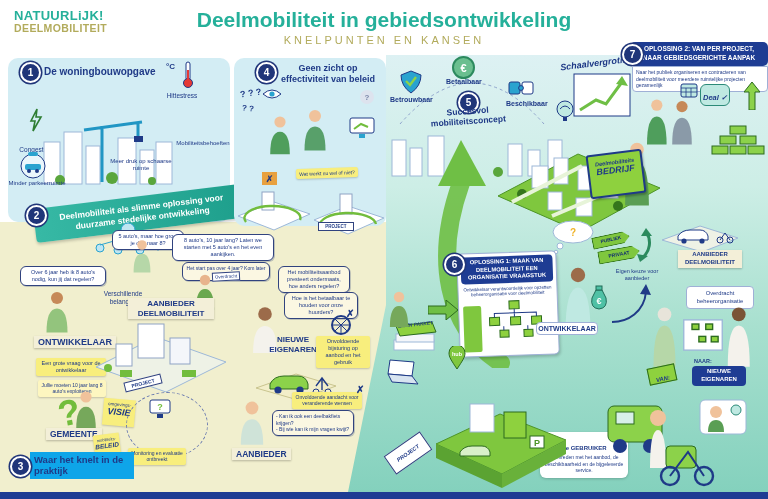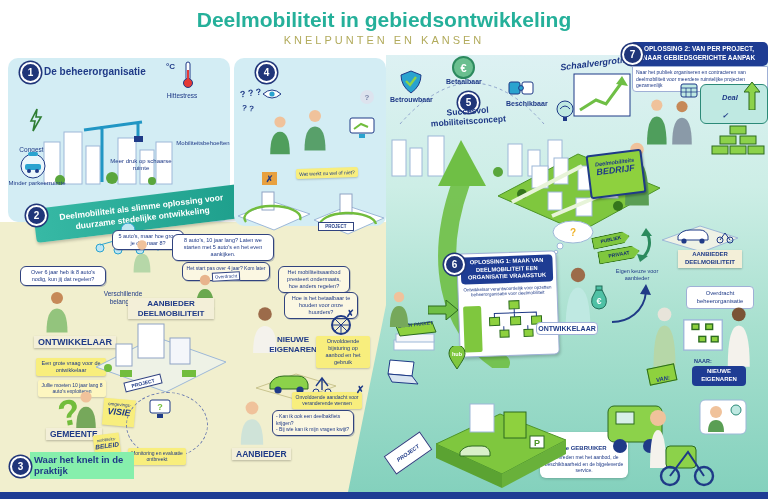--- a/index.html
+++ b/index.html
@@ -30,27 +30,31 @@
 <div class="stage">
 
   
   <div class="abs" style="left:0;top:222px;width:392px;height:270px;background:#f1efce;"></div>
   <div class="abs" style="left:348px;top:55px;width:420px;height:437px;
               background:linear-gradient(180deg,#ddf1f3 0%,#cdeee6 30%,#a8e0cf 62%,#84d1bd 100%);
               clip-path:polygon(38px 0,420px 0,420px 437px,0 437px,38px 250px);"></div>
   <div class="abs" style="left:0;top:492px;width:768px;height:7px;background:#1e3c93;"></div>
 
   
+  <div class="abs" style="left:14px;top:9px;line-height:1.05;">
+    <div style="color:#25b09a;font-weight:bold;font-size:13px;letter-spacing:.3px;">NATUURLiJK!</div>
+    <div style="color:#b2ab5c;font-weight:bold;font-size:10.5px;letter-spacing:.4px;">DEELMOBILITEIT</div>
+  </div>
   <div class="abs" style="left:0;right:0;top:34px;text-align:center;color:#b2ab5c;font-size:11px;letter-spacing:3px;">KNELPUNTEN EN KANSEN</div>
   <div class="abs" style="left:0;right:0;top:8px;text-align:center;color:#25b09a;font-weight:bold;font-size:21px;">Deelmobiliteit in gebiedsontwikkeling</div>
 
   
   <div class="abs panel-blue" style="left:8px;top:58px;width:222px;height:164px;"></div>
   <div class="abs badge" style="left:20px;top:62px;">1</div>
-  <div class="abs" style="left:44px;top:66px;font-weight:bold;font-size:10px;color:#1f3a87;">De beheerorganisatie</div>
+  <div class="abs" style="left:44px;top:66px;font-weight:bold;font-size:10px;color:#1f3a87;">De woningbouwopgave</div>
 
   
   <svg class="abs" style="left:28px;top:108px;" width="16" height="24" viewBox="0 0 16 24">
     <path d="M9 1 L3 13 L7 13 L5 23 L13 9 L8 9 Z" fill="none" stroke="#2e7d32" stroke-width="1.6"></path>
   </svg>
   <div class="abs small-label" style="left:12px;top:146px;width:44px;">Congestie</div>
   <svg class="abs" style="left:182px;top:60px;" width="12" height="28" viewBox="0 0 12 28">
     <rect x="4" y="2" width="4" height="18" rx="2" fill="#fff" stroke="#1f3a87"></rect>
     <circle cx="6" cy="23" r="4.5" fill="#e53935" stroke="#1f3a87"></circle>
     <rect x="5" y="10" width="2" height="11" fill="#e53935"></rect>
@@ -170,29 +174,30 @@
   </div>
 
   <div class="abs" style="left:126px;top:392px;width:80px;height:64px;border:1px dashed #6a7ab0;border-radius:50%;"></div>
   <svg class="abs" style="left:148px;top:398px;" width="24" height="22" viewBox="0 0 24 22">
     <rect x="2" y="2" width="20" height="13" rx="2" fill="#fff" stroke="#1f3a87"></rect>
     <text x="12" y="12" text-anchor="middle" font-size="9" fill="#72bd3d" font-weight="bold">?</text>
     <rect x="9" y="16" width="6" height="4" fill="#1f3a87"></rect>
   </svg>
   <div class="abs note" style="left:128px;top:448px;width:52px;font-size:5px;">Monitoring en evaluatie ontbreekt</div>
 
-  <div class="abs" style="left:30px;top:452px;width:96px;background:#86efac;padding:2px 4px;
+  <div class="abs" style="left:30px;top:452px;width:96px;background:#0ea5e9;padding:2px 4px;
               font-weight:bold;font-size:9.5px;color:#1f3a87;line-height:1.2;">
     <span>Waar het knelt in de praktijk</span>
   </div>
   <div class="abs badge" style="left:10px;top:456px;">3</div>
 
   
   <div class="abs panel-blue" style="left:234px;top:58px;width:152px;height:168px;"></div>
   <div class="abs badge" style="left:256px;top:62px;">4</div>
+  <div class="abs" style="left:278px;top:63px;width:100px;font-weight:bold;font-size:9px;color:#1f3a87;text-align:center;line-height:1.2;">Geen zicht op effectiviteit van beleid</div>
   <div class="abs" style="left:240px;top:88px;font-size:9px;font-weight:bold;color:#1f3a87;transform:rotate(-8deg);">? ? ?</div>
   <div class="abs" style="left:242px;top:104px;font-size:8px;font-weight:bold;color:#1f3a87;transform:rotate(6deg);">? ?</div>
   <svg class="abs" style="left:262px;top:88px;" width="20" height="12" viewBox="0 0 20 12">
     <path d="M1 6 Q10 -2 19 6 Q10 14 1 6 Z" fill="#fff" stroke="#1f3a87"></path>
     <circle cx="10" cy="6" r="2.6" fill="#2aa3cf"></circle>
   </svg>
   <div class="abs" style="left:360px;top:90px;width:14px;height:14px;border-radius:50%;background:#dde3ee;
               display:flex;align-items:center;justify-content:center;">
     <span style="font-size:8px;color:#7b87a8;font-weight:bold;">?</span>
   </div>
@@ -330,21 +335,21 @@
   <div class="abs navybox" style="left:630px;top:42px;width:134px;padding:3px 2px;font-size:6.5px;line-height:1.35;border-radius:5px;">
     <div>OPLOSSING 2: VAN PER PROJECT,</div>
     <div>NAAR GEBIEDSGERICHTE AANPAK</div>
   </div>
   <div class="abs badge" style="left:622px;top:44px;">7</div>
   <div class="abs whitebox" style="left:632px;top:66px;width:128px;font-size:5px;line-height:1.3;padding:2px 3px;border-radius:0 0 4px 4px;">Naar het publiek organiseren en contracteren van deelmobiliteit voor meerdere ruimtelijke projecten gezamenlijk</div>
   <svg class="abs" style="left:680px;top:82px;" width="18" height="16" viewBox="0 0 18 16">
     <rect x="1" y="2" width="16" height="13" rx="2" fill="#bfe9e2" stroke="#1f3a87"></rect>
     <path d="M1 6 H17 M6 6 V15 M11 6 V15 M1 10 H17" stroke="#1f3a87" stroke-width=".8"></path>
   </svg>
-  <div class="abs" style="left:700px;top:84px;background:#bfe9e2;border:1px solid #2c8a78;border-radius:6px;padding:1px 21px;">
+  <div class="abs" style="left:700px;top:84px;background:#bfe9e2;border:1px solid #2c8a78;border-radius:6px;padding:1px 2px;">
     <span style="font-size:7.5px;font-weight:bold;color:#1f3a87;font-style:italic;">Deal ✓</span>
   </div>
   <svg class="abs" style="left:744px;top:82px;" width="16" height="28" viewBox="0 0 16 28">
     <polygon points="8,0 16,10 11,10 11,28 5,28 5,10 0,10" fill="#8cd24a" stroke="#2c6b1e"></polygon>
   </svg>
   <svg class="abs" style="left:640px;top:96px;" width="56" height="52" viewBox="0 0 40 36">
     <circle cx="12" cy="6" r="4" fill="#f0c29b"></circle>
       <path d="M5 34 Q5 14 12 14 Q19 14 19 34 Z" fill="#4f9e5c"></path>
     <circle cx="30" cy="7" r="4" fill="#c68958"></circle>
       <path d="M23 34 Q23 15 30 15 Q37 15 37 34 Z" fill="#8a9aa8"></path>

